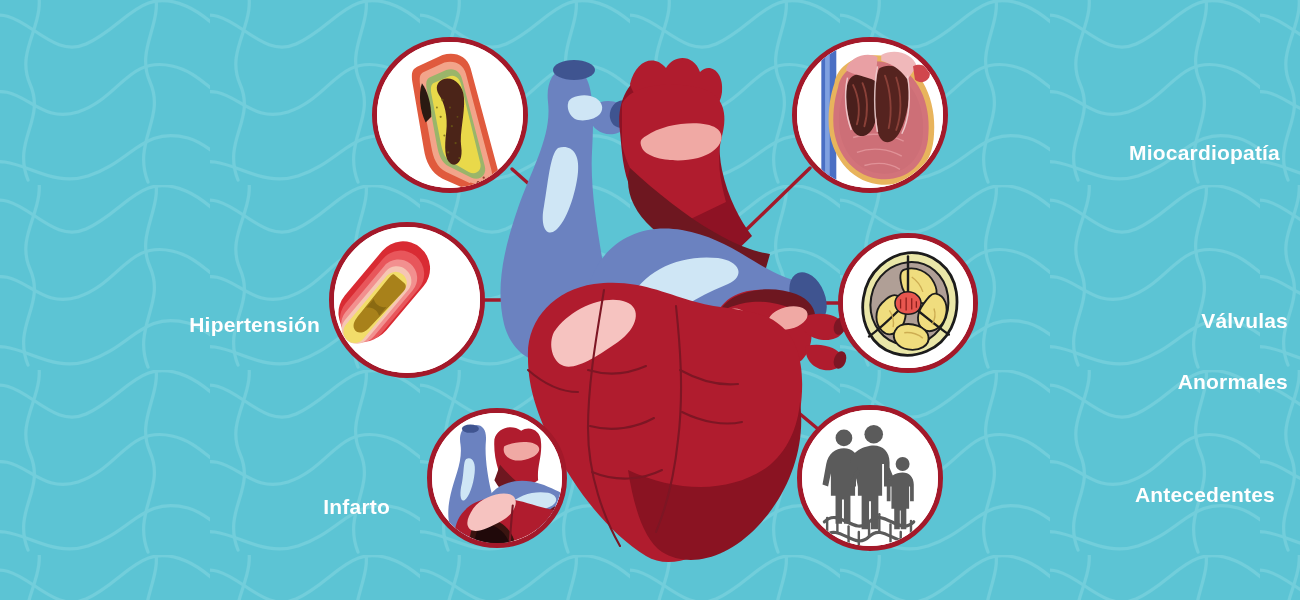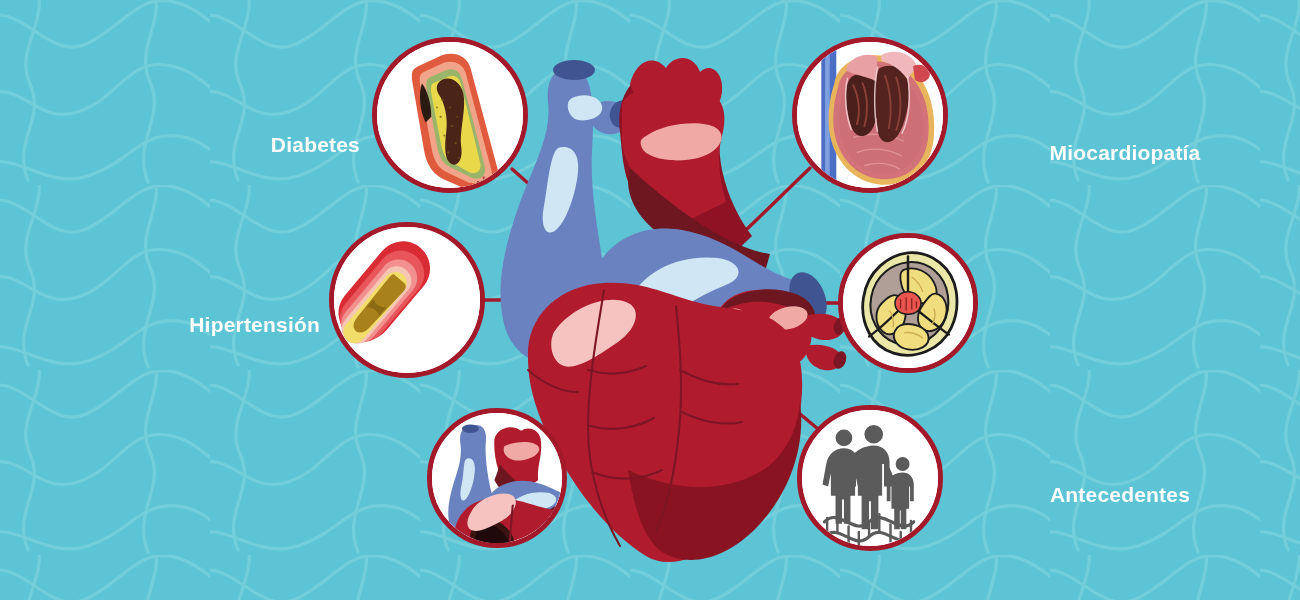--- a/index.html
+++ b/index.html
@@ -12,21 +12,21 @@
   #infographic{
     position:relative;width:1300px;height:600px;overflow:hidden;
     background:#5cc4d4;
   }
   .bg-waves{position:absolute;inset:0;width:1300px;height:600px;pointer-events:none;}
   .label{
     position:absolute;color:#ffffff;font-weight:bold;font-size:21px;
     line-height:1.45;letter-spacing:.2px;white-space:pre-line;
     text-shadow:0 0 1px rgba(0,0,0,.04);
   }
-  .label.right{text-align:center;}
+  .label.right{text-align:right;}
   .label.left{text-align:right;}
   .node{
     position:absolute;border-radius:50%;
     background:#ffffff;border:5px solid #a3192a;
     overflow:hidden;box-sizing:border-box;
   }
   .node svg{display:block;width:100%;height:100%;}
   .heart-wrap{position:absolute;left:470px;top:40px;width:380px;height:540px;}
   .connectors{position:absolute;inset:0;width:1300px;height:600px;pointer-events:none;}
 </style>
@@ -130,33 +130,37 @@
         <path d="M58,330 C74,344 92,352 108,352"></path>
         <path d="M118,330 C138,336 158,334 176,326"></path>
         <path d="M120,386 C142,392 166,388 184,378"></path>
         <path d="M122,432 C146,442 172,440 192,430"></path>
         <path d="M210,330 C228,340 248,346 268,344"></path>
         <path d="M212,372 C232,382 254,386 272,382"></path>
       </g>
     </svg>
   </div>
 
-  <div class="label left" style="left:60px;top:100px;width:300px;">
-    <span>Diabetes</span>
-  </div>
 
   <div class="label left" style="left:68px;top:280px;width:252px;">
     <span>Hipertensión</span>
   </div>
 
+  <div class="label left" style="left:60px;top:462px;width:330px;">
+    <span>Infarto</span>
+  </div>
 
   <div class="label right" style="left:970px;top:108px;width:310px;">
     <span>Miocardiopatía</span>
   </div>
 
+  <div class="label right" style="left:1008px;top:276px;width:280px;">
+    <div>Válvulas</div>
+    <div>Anormales</div>
+  </div>
 
   <div class="label right" style="left:965px;top:450px;width:310px;">
     <div>Antecedentes</div>
   </div>
 
   <div class="node" style="left:372px;top:37px;width:156px;height:156px;">
     <svg viewBox="0 0 156 156">
       <rect width="156" height="156" fill="#ffffff"></rect>
 
       <path d="M44,26 L70,14 C82,10 96,14 100,28 L130,140 C134,156 120,168 106,162

